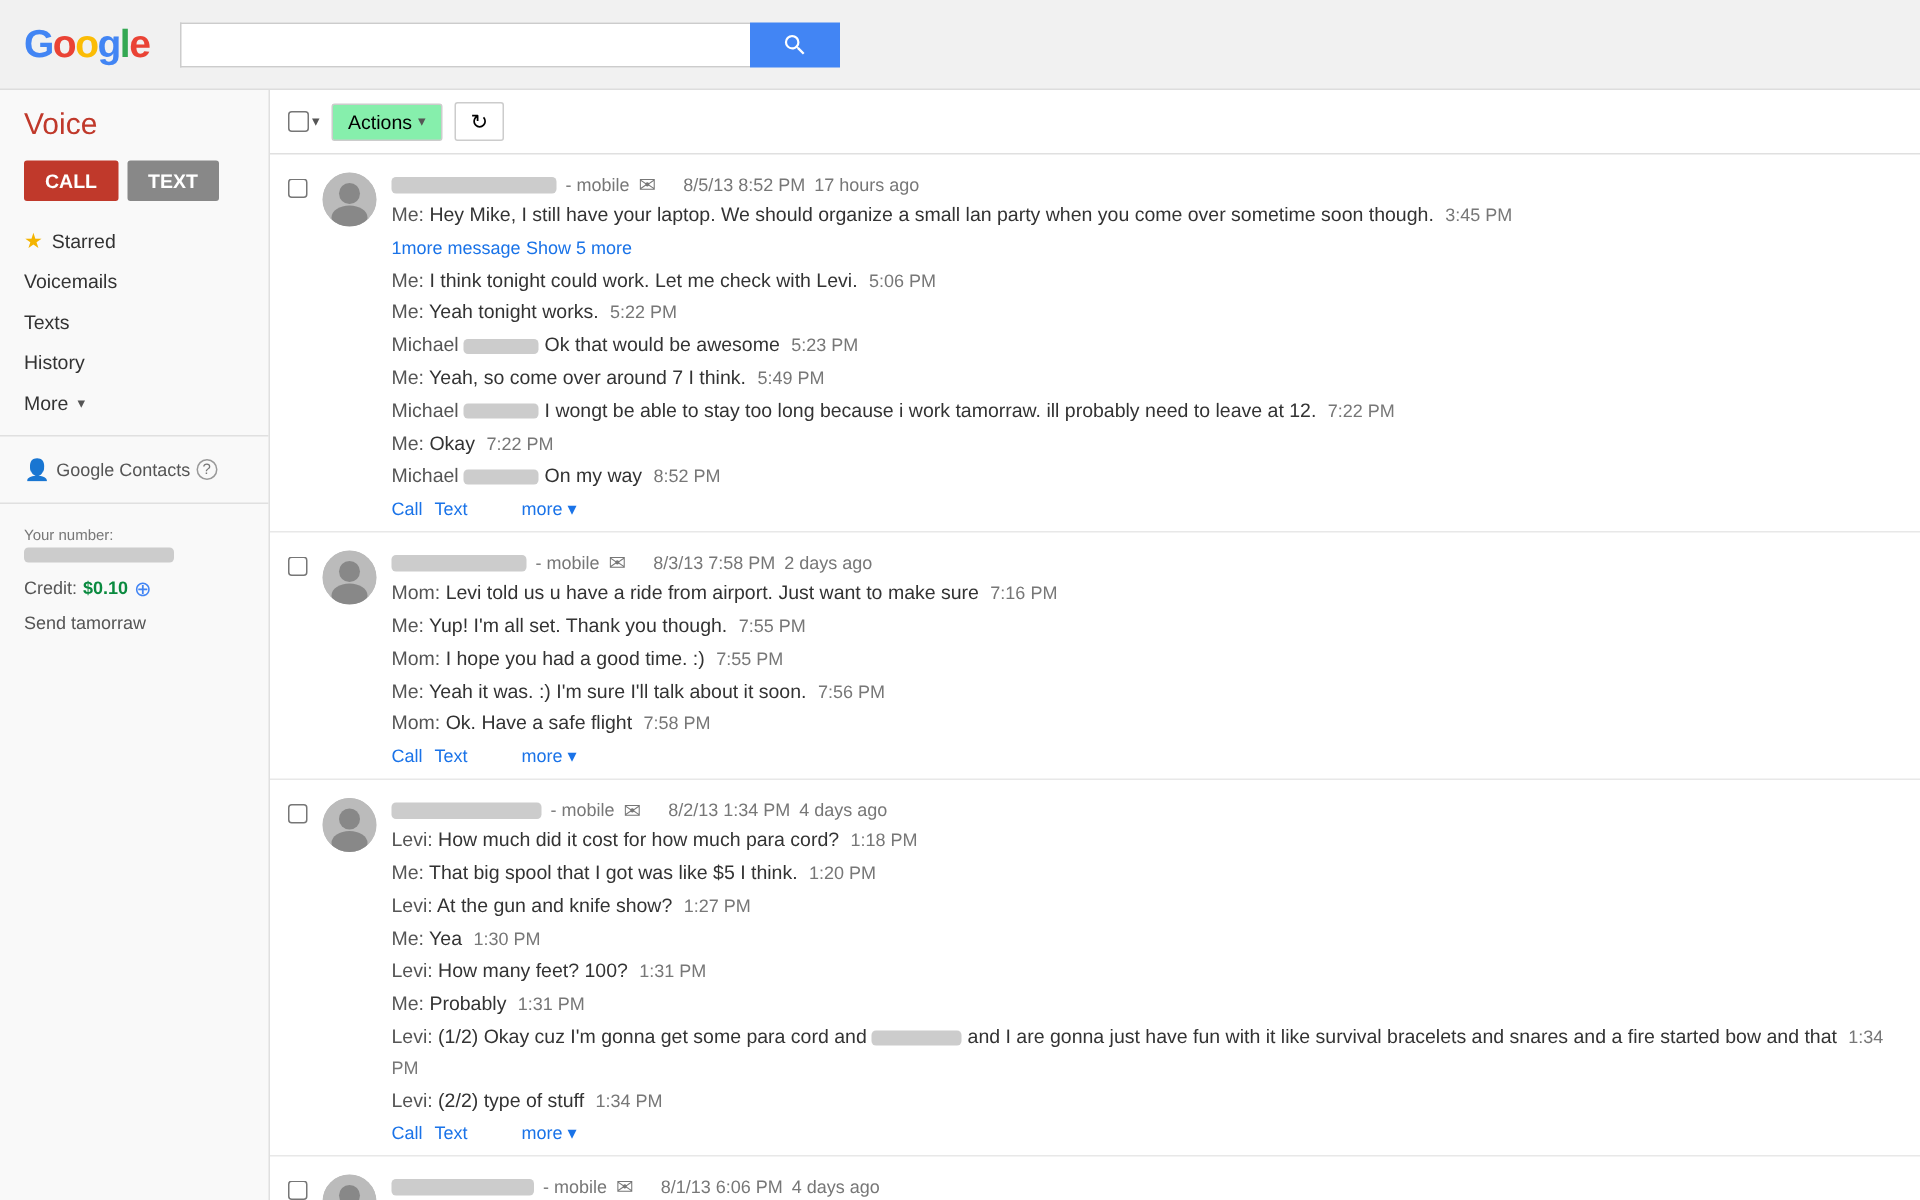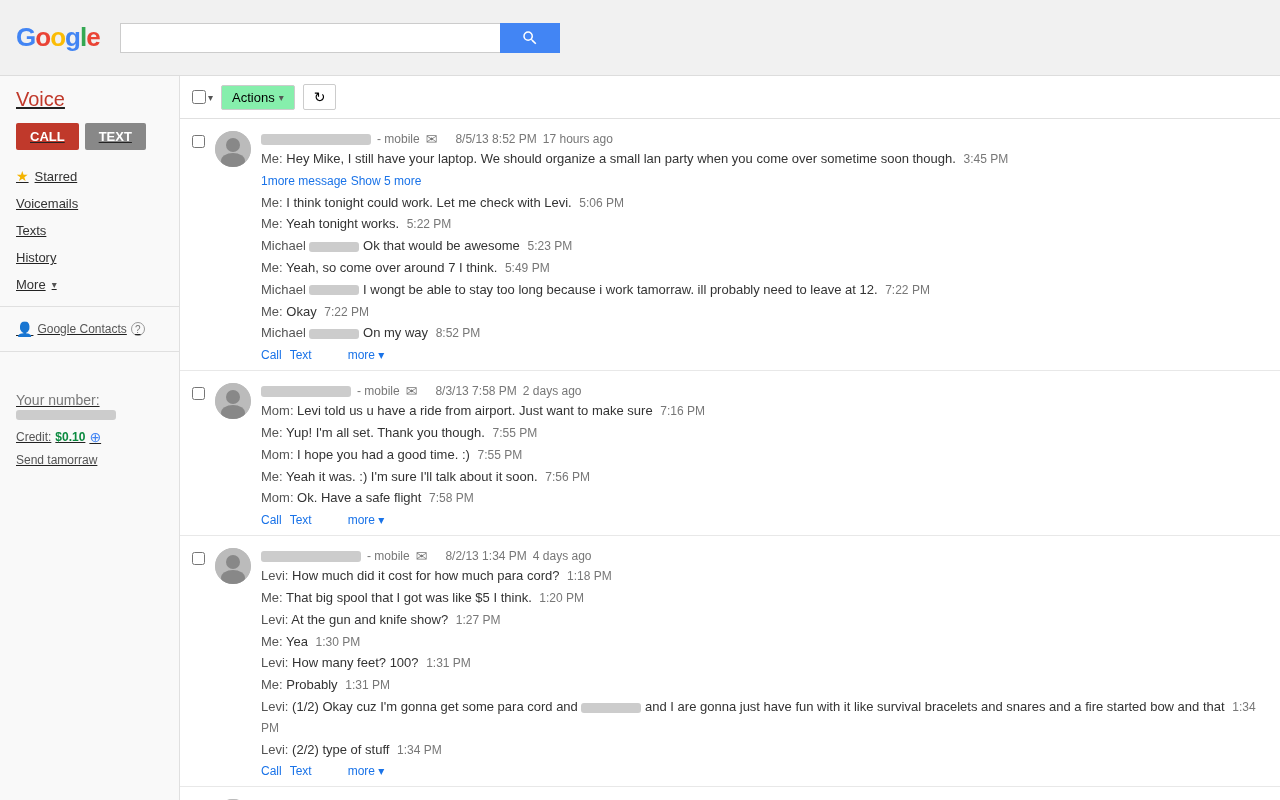--- a/index.html
+++ b/index.html
@@ -1,21 +1,21 @@
 <!DOCTYPE html>
 <html><head>
   <meta charset="utf-8">
   <style>
     * { margin: 0; padding: 0; box-sizing: border-box; }
     body { font-family: Arial, sans-serif; font-size: 13px; background: #f1f1f1; color: #222; }
 
     
     #header {
       background: #f1f1f1;
-      height: 76px;
+      height: 60px;
       display: flex;
       align-items: center;
       padding: 0 16px;
       border-bottom: 1px solid #ddd;
     }
     #logo {
       font-size: 26px;
       font-weight: bold;
       margin-right: 20px;
       letter-spacing: -1px;
@@ -58,21 +58,20 @@
       height: calc(100vh - 60px);
     }
 
     
     #sidebar {
       width: 180px;
       background: #f9f9f9;
       padding: 12px 0;
       flex-shrink: 0;
       border-right: 1px solid #e0e0e0;
-      text-decoration: underline;
     }
     #voice-title {
       color: #c0392b;
       font-size: 20px;
       font-weight: normal;
       padding: 0 16px 12px 16px;
     }
     .sidebar-actions {
       display: flex;
       gap: 6px;
@@ -111,21 +110,21 @@
       color: #c0392b;
       font-weight: bold;
     }
     .star-icon { color: #f4b400; font-size: 14px; }
     .sidebar-divider { border: none; border-top: 1px solid #e0e0e0; margin: 8px 0; }
     .sidebar-bottom {
       padding: 8px 16px;
       font-size: 12px;
       color: #555;
     }
-    .your-number-label { color: #777; font-size: 14px; margin-bottom: 2px; margin-top: 24px; }
+    .your-number-label { color: #777; font-size: 10px; margin-bottom: 2px; }
     .your-number-val {
       background: #ccc;
       width: 100px;
       height: 10px;
       border-radius: 3px;
       display: inline-block;
       margin-bottom: 6px;
     }
     .credit-row { display: flex; align-items: center; gap: 4px; margin-bottom: 8px; }
     .credit-label { color: #555; font-size: 12px; }

